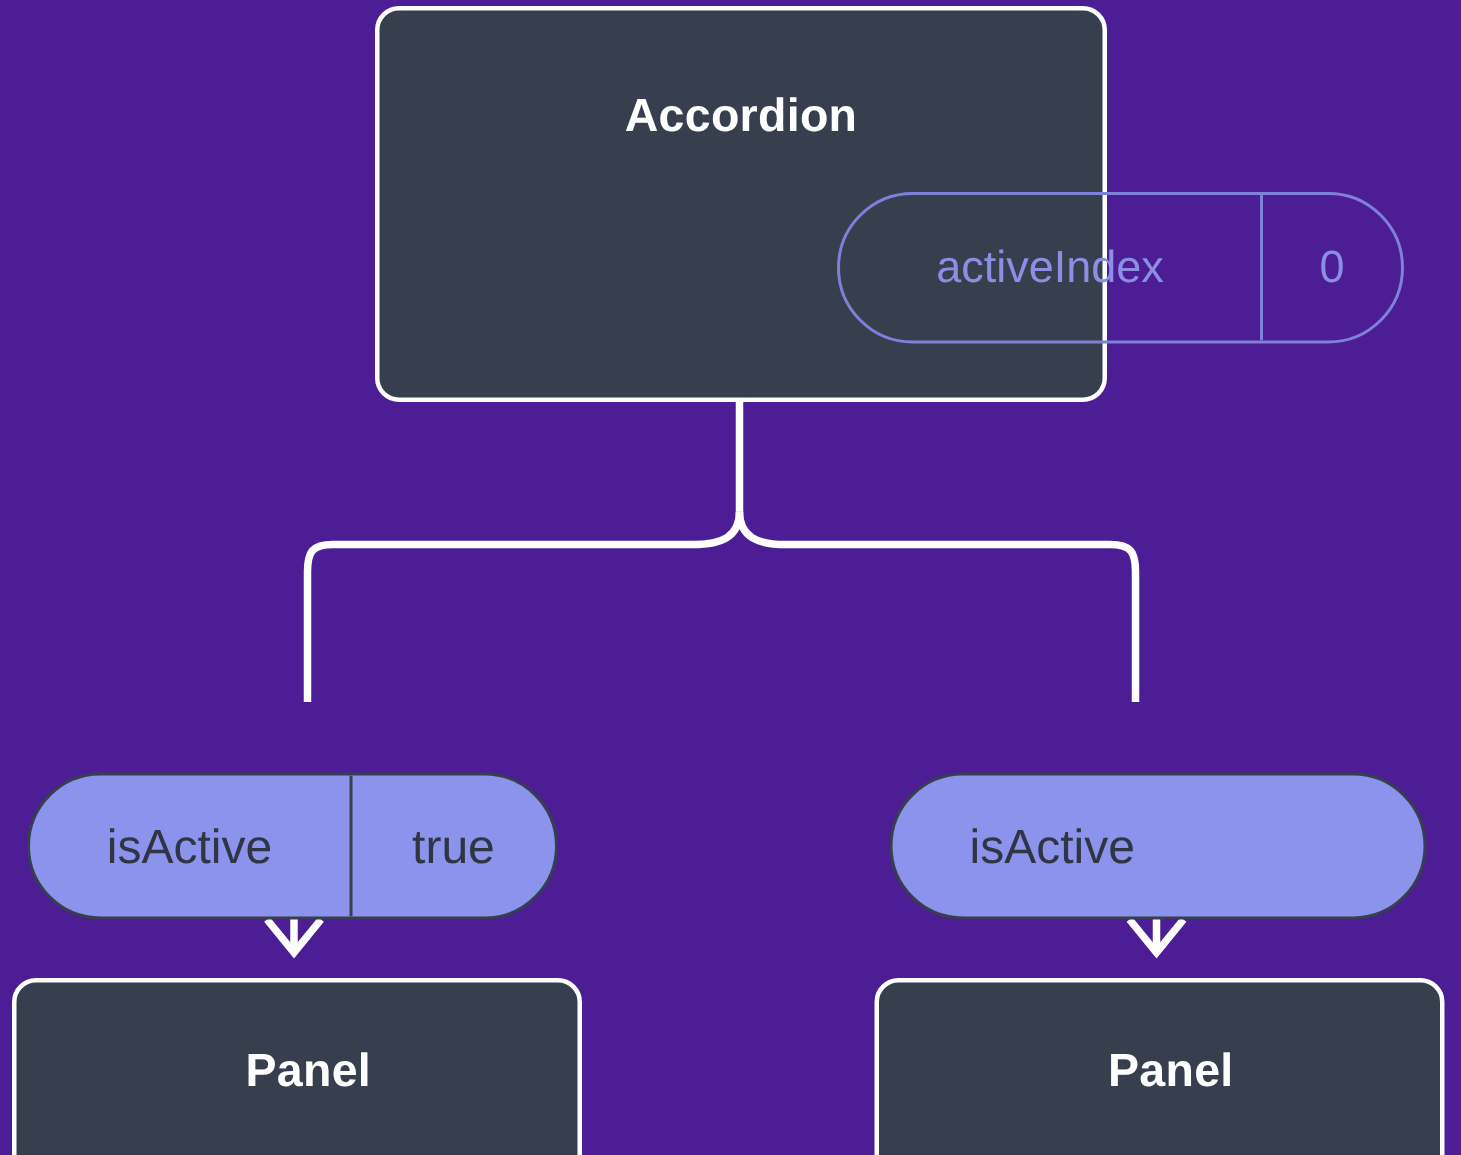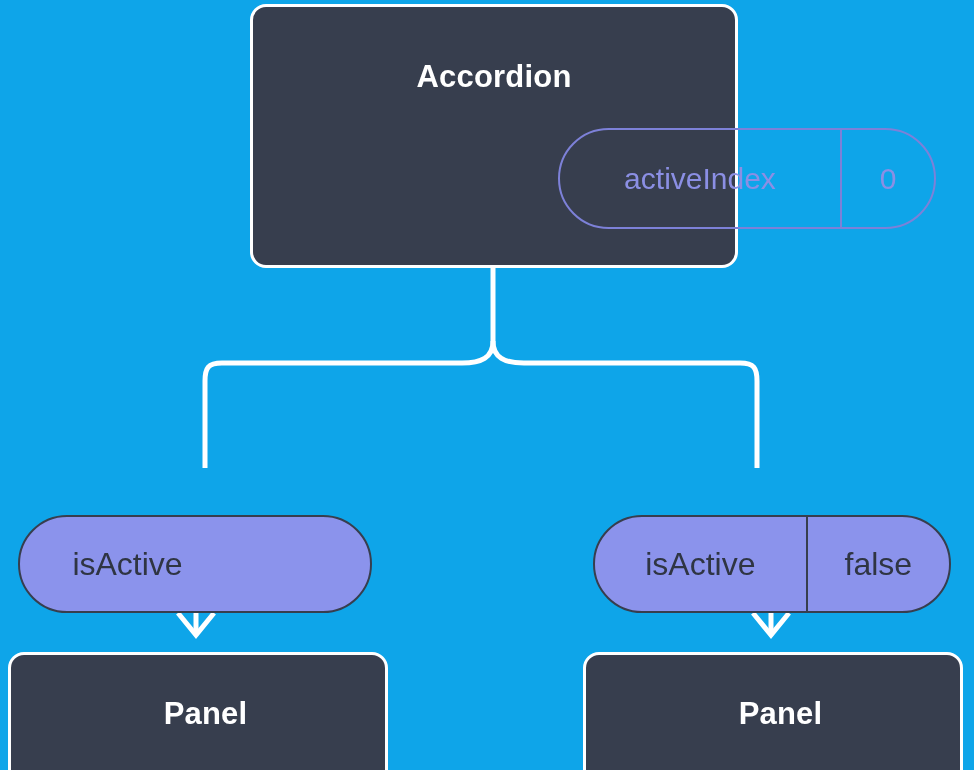--- a/index.html
+++ b/index.html
@@ -9,21 +9,21 @@
   body {
     width: 974px;
     height: 770px;
     overflow: hidden;
     font-family: "Liberation Sans", sans-serif;
   }
   #canvas {
     position: relative;
     width: 974px;
     height: 770px;
-    background: #0ea5e9;
+    background: #4c1d95;
     overflow: hidden;
   }
   #edges {
     position: absolute;
     left: 0;
     top: 0;
     width: 974px;
     height: 770px;
     pointer-events: none;
   }
@@ -182,25 +182,25 @@
     <div class="card-title">Accordion</div>
 
     <div class="pill pill-outline" id="pill-active-index">
       <div class="pill-key">activeIndex</div>
       <div class="pill-val">0</div>
     </div>
   </div>
 
   <div class="pill pill-filled" id="pill-is-active-left">
     <div class="pill-key">isActive</div>
+    <div class="pill-val">true</div>
   </div>
 
   <div class="pill pill-filled" id="pill-is-active-right">
     <div class="pill-key">isActive</div>
-    <div class="pill-val">false</div>
   </div>
 
   <div class="card" id="node-panel-left">
     <div class="card-title">Panel</div>
   </div>
 
   <div class="card" id="node-panel-right">
     <div class="card-title">Panel</div>
   </div>
 

